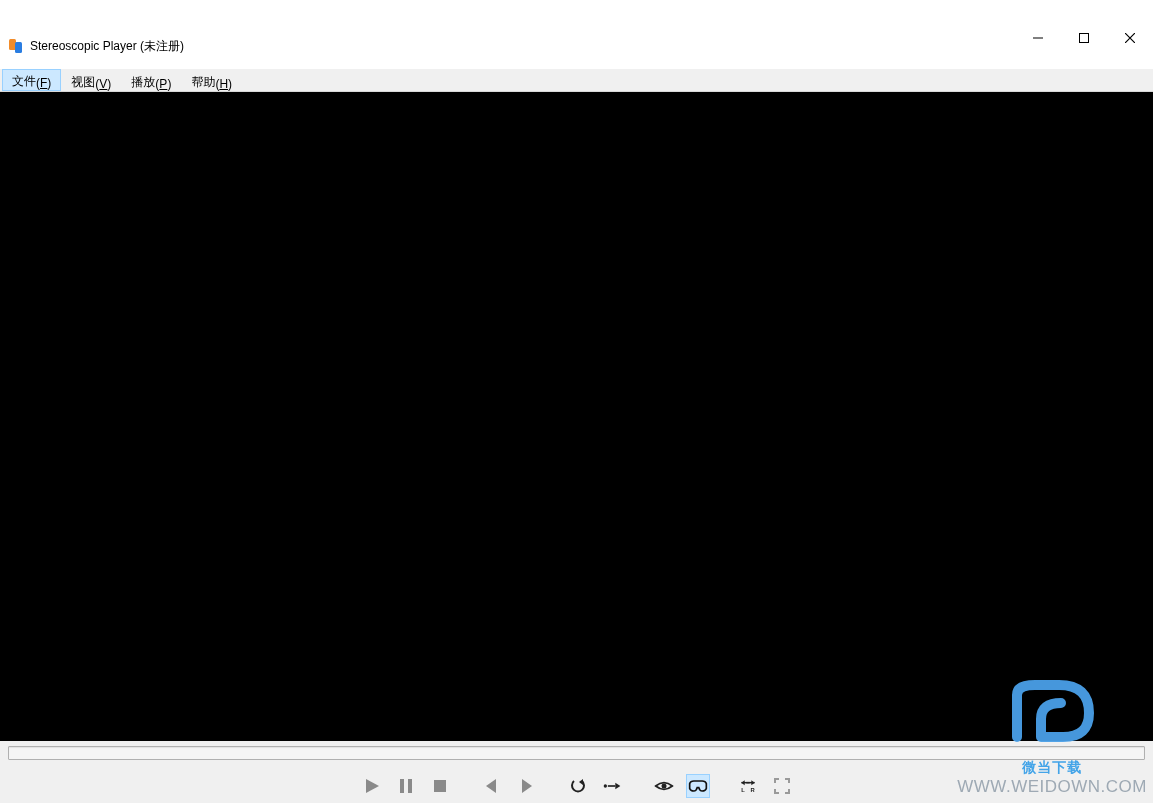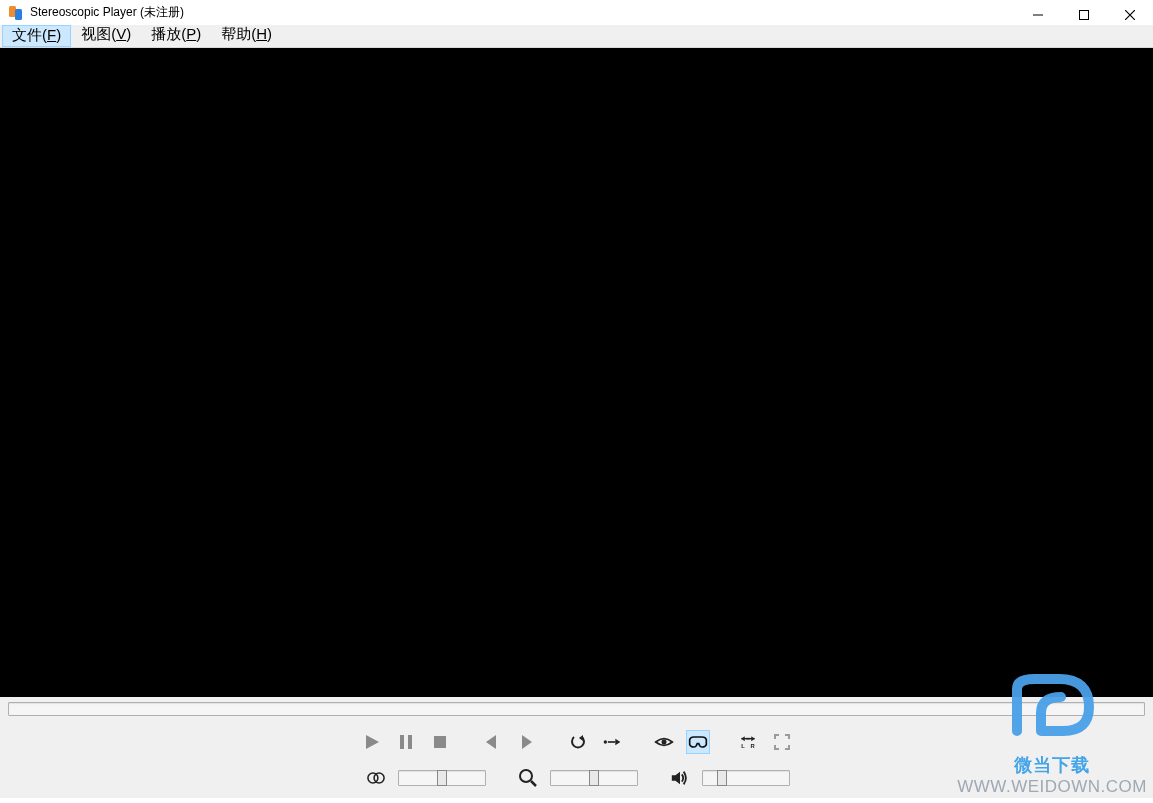--- a/index.html
+++ b/index.html
@@ -1,29 +1,29 @@
 <!DOCTYPE html>
 <html><head>
   <meta charset="utf-8">
   <style>
     * { box-sizing: border-box; margin: 0; padding: 0; font-family: "Microsoft YaHei", "Segoe UI", Tahoma, sans-serif; }
     body { width: 1153px; height: 803px; background: #fff; overflow: hidden; position: relative; }
 
     
-    .titlebar { height: 25px; display: flex; align-items: center; justify-content: space-between; background: #fff; }
+    .titlebar { height: 46px; display: flex; align-items: center; justify-content: space-between; background: #fff; margin-top: 23px; }
     .titlebar-left { display: flex; align-items: center; padding-left: 8px; gap: 6px; }
     .app-icon { width: 16px; height: 16px; }
     .title-text { font-size: 12px; color: #000; }
     .win-controls { display: flex; height: 100%; }
     .win-btn { width: 46px; height: 30px; display: flex; align-items: center; justify-content: center; background: transparent; border: none; cursor: default; }
     .win-btn svg { width: 10px; height: 10px; }
 
     
     .menubar { height: 23px; background: #f0f0f0; border-bottom: 1px solid #d8d8d8; display: flex; align-items: stretch; padding: 0 2px; }
-    .menu-item { font-size: 15px; color: #000; padding: 0 10px; display: flex; align-items: flex-start; cursor: default; }
+    .menu-item { font-size: 12px; color: #000; padding: 0 10px; display: flex; align-items: flex-end; cursor: default; }
     .menu-item.selected { background: #cce8ff; border: 1px solid #99d1ff; padding: 0 9px; }
     .menu-item .hotkey { text-decoration: underline; }
 
     
     .video-area { width: 100%; height: 649px; background: #000; }
 
     
     .seekbar-row { height: 23px; display: flex; align-items: center; padding: 4px 8px; background: #f0f0f0; }
     .seekbar { flex: 1; height: 14px; background: #f5f5f5; border: 1px solid #b0b0b0; border-radius: 1px; box-shadow: inset 0 1px 1px rgba(0,0,0,.08); }
 
@@ -35,21 +35,21 @@
     .ctrl-btn svg { width: 20px; height: 20px; }
     .icon-gray { fill: #8a8a8a; }
     .icon-dark { fill: #222; }
     .icon-none { fill: none; }
 
     .mini-slider { width: 88px; height: 16px; background: #f5f5f5; border: 1px solid #b0b0b0; position: relative; border-radius: 1px; box-shadow: inset 0 1px 1px rgba(0,0,0,.08); }
     .mini-slider .thumb { position: absolute; top: -1px; height: 16px; width: 10px; background: #e8e8e8; border: 1px solid #888; }
 
     
     .watermark { position: absolute; right: 6px; bottom: 6px; text-align: center; color: #4aa0e8; opacity: .95; pointer-events: none; }
-    .watermark .wm-text { font-size: 18px; font-weight: 700; color: #3aa0e8; letter-spacing: 1px; }
+    .watermark .wm-text { font-size: 14px; font-weight: 700; color: #3aa0e8; letter-spacing: 1px; }
     .watermark .wm-url { font-size: 17px; color: #9aa6b1; letter-spacing: .5px; }
   </style>
 </head>
 <body>
 
 <div class="titlebar">
   <div class="titlebar-left">
     <svg class="app-icon" viewBox="0 0 16 16">
       <rect x="1" y="1" width="7" height="11" rx="1.5" fill="#f28c2a"></rect>
       <rect x="7" y="4" width="7" height="11" rx="1.5" fill="#2a7de1"></rect>

